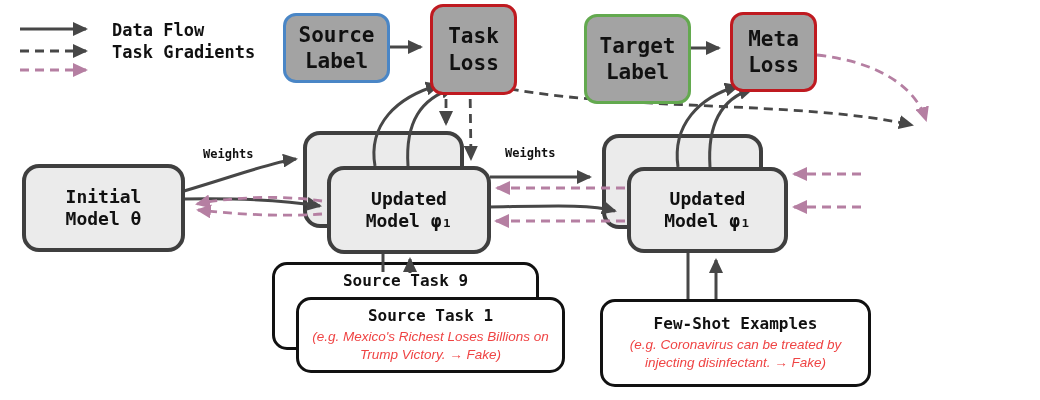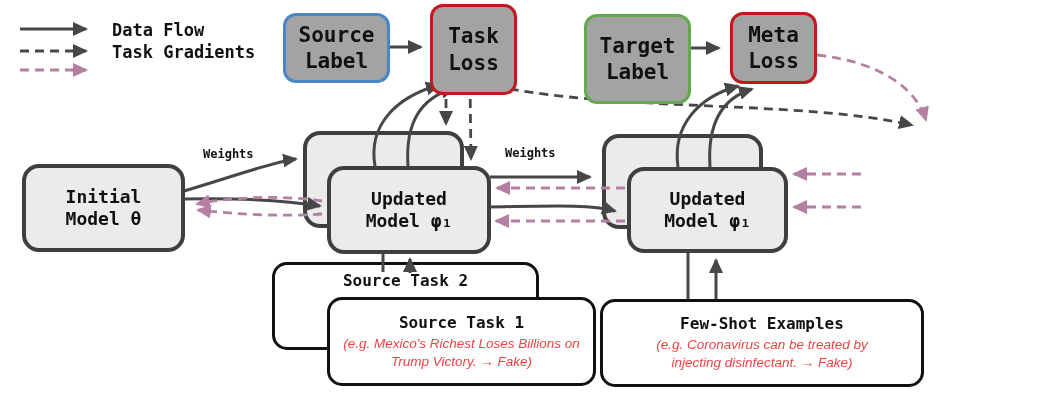--- a/index.html
+++ b/index.html
@@ -28,21 +28,21 @@
   .legend-label{position:absolute;z-index:4;font-weight:bold;font-size:17px;white-space:pre;}
 </style>
 </head>
 <body>
 
 <div class="canvas">
 
   <div class="node model z1" style="left:303px;top:131px;width:161px;height:97px;"></div>
   <div class="node model z1" style="left:602px;top:134px;width:161px;height:95px;"></div>
   <div class="node taskbox blue back-title z1" style="left:272px;top:262px;width:267px;height:88px;">
-    <div class="title">Source Task 2</div>
+    <div class="title">Source Task 9</div>
   </div>
 
   <svg class="arrow-layer" width="1040" height="400" viewBox="0 0 1040 400">
     <defs>
       <marker id="mD" markerUnits="userSpaceOnUse" markerWidth="16" markerHeight="14" refX="13" refY="7" orient="auto">
         <path d="M0,0 L15,7 L0,14 z" fill="#474747"></path>
       </marker>
       <marker id="mP" markerUnits="userSpaceOnUse" markerWidth="16" markerHeight="14" refX="13" refY="7" orient="auto">
         <path d="M0,0 L15,7 L0,14 z" fill="#b57fa2"></path>
       </marker>
@@ -93,32 +93,32 @@
 
   <div class="edge-label" style="left:203px;top:147px;">Weights</div>
   <div class="edge-label" style="left:505px;top:146px;">Weights</div>
 
   <div class="node labelbox blue z3" style="left:283px;top:13px;width:107px;height:70px;">Source
 Label</div>
   <div class="node labelbox red z3" style="left:430px;top:4px;width:87px;height:91px;">Task
 Loss</div>
   <div class="node labelbox green z3" style="left:584px;top:14px;width:107px;height:90px;">Target
 Label</div>
-  <div class="node labelbox red z3" style="left:730px;top:12px;width:87px;height:72px;">Meta
+  <div class="node labelbox red z3" style="left:730px;top:12px;width:87px;height:80px;">Meta
 Loss</div>
 
   <div class="node model z3" style="left:22px;top:164px;width:163px;height:88px;">Initial
 Model θ</div>
   <div class="node model z3" style="left:327px;top:166px;width:164px;height:88px;">Updated
 Model φ₁</div>
   <div class="node model z3" style="left:627px;top:167px;width:161px;height:86px;">Updated
 Model φ₁</div>
 
-  <div class="node taskbox blue z3" style="left:296px;top:297px;width:269px;height:89px;margin-left:31px;">
+  <div class="node taskbox blue z3" style="left:296px;top:297px;width:269px;height:76px;">
     <div class="title">Source Task 1</div>
     <div class="example">(e.g. Mexico's Richest Loses Billions on Trump Victory. → Fake)</div>
   </div>
-  <div class="node taskbox green z3" style="left:600px;top:299px;width:324px;height:88px;">
+  <div class="node taskbox green z3" style="left:600px;top:299px;width:271px;height:88px;">
     <div class="title">Few-Shot Examples</div>
     <div class="example">(e.g. Coronavirus can be treated by injecting disinfectant. → Fake)</div>
   </div>
 
 </div>
 
 </body></html>

